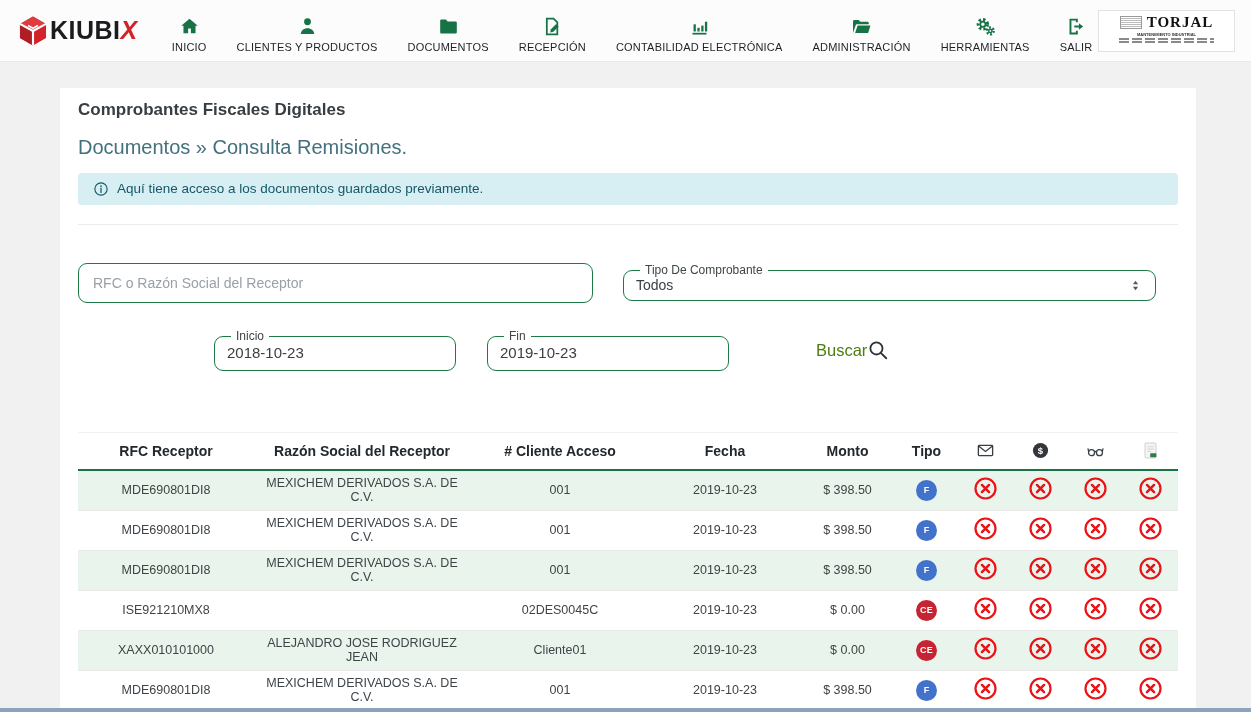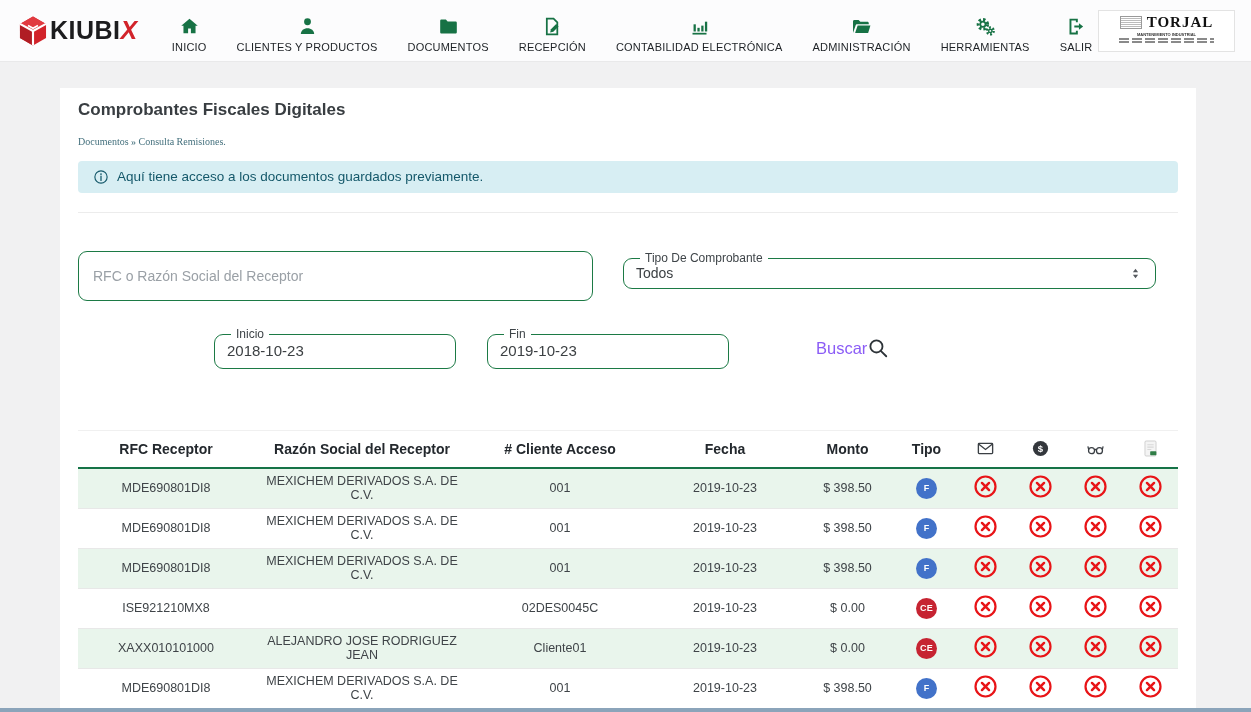--- a/index.html
+++ b/index.html
@@ -26,48 +26,48 @@
   .partner-name { font-family: "Liberation Serif", serif; font-weight: 700;
                   font-size: 15px; letter-spacing: 1px; color: #111; }
   .partner-sub { font-size: 4px; color: #333; margin-top: 1px; font-weight: 700; }
   .partner-line { height: 2px; margin: 1px 14px 0; background:
                   repeating-linear-gradient(90deg,#8a8a8a 0 10px,#fff 10px 13px); }
 
   
   .main { height: 650px; padding-top: 26px; }
   .card { margin-left: 60px; width: 1136px; height: 700px; background: #fff; padding: 12px 18px; }
   .page-title { font-size: 17px; font-weight: 700; color: #383d41; }
-  .breadcrumb { margin-top: 16px; font-size: 10px; color: #44707d; font-family: Liberation Serif, serif; }
+  .breadcrumb { margin-top: 16px; font-size: 20px; color: #44707d; }
   .breadcrumb span { cursor: pointer; }
   .alert { margin-top: 14px; background: #d7eef3; color: #14586a; border-radius: 4px;
            padding: 8px 15px; font-size: 13.5px; display: flex; align-items: flex-start; gap: 8px; }
   .alert svg { width: 16px; height: 16px; flex: 0 0 auto; }
   .rule { border: none; border-top: 1px solid #ececec; margin-top: 19px; }
 
   
   .filters { margin-top: 38px; }
   .frow { display: flex; align-items: flex-start; }
   .frow1 { gap: 30px; padding-right: 22px; }
-  .rfc-input { width: 515px; height: 50px; border: 1.6px solid #1c7a45; border-radius: 9px;
+  .rfc-input { width: 515px; height: 40px; border: 1.6px solid #1c7a45; border-radius: 9px;
                padding: 0 14px; font-size: 14px; font-family: inherit; color: #3c4043;
                outline: none; background: #fff; }
   .rfc-input::placeholder { color: #9aa0a6; }
   fieldset { border: 1.6px solid #1c7a45; border-radius: 9px; padding: 0 10px 7px; background: #fff; }
   legend { font-size: 12px; color: #3f4549; padding: 0 5px; margin-left: 6px; margin-top: 28px; }
   .fs-select { flex: 1; cursor: pointer; }
   .fs-inner { display: flex; align-items: center; justify-content: space-between; padding: 0 2px; }
   .fs-value { font-size: 14px; color: #3c4043; }
   .fs-inner svg { width: 15px; height: 15px; color: #55595e; }
   .fs-date { width: 242px; }
   .fs-date input { border: none; outline: none; font-size: 15px; color: #3c4043;
                    font-family: inherit; width: 100%; padding: 1px 2px 2px; background: transparent; }
   .frow2 { margin-top: 26px; padding-left: 136px; gap: 31px; align-items: center; }
   .buscar-btn { margin-left: 52px; display: flex; align-items: center; 
                 background: none; border: none; cursor: pointer; font-family: inherit;
-                font-size: 16.5px; color: #8b5cf6; padding: 6px 4px; }
+                font-size: 16.5px; color: #4d7c0f; padding: 6px 4px; }
   .buscar-btn svg { width: 22px; height: 22px; color: #2d3338; }
 
   
   .results { margin-top: 61px; }
   table { width: 1100px; border-collapse: collapse; table-layout: fixed; }
   thead th { font-size: 14px; font-weight: 700; color: #23282d; padding: 8px 4px 9px;
              text-align: center; border-bottom: 2px solid #157347; border-top: 1px solid #f0f0f0; }
   thead th svg { width: 19px; height: 19px; vertical-align: middle; color: #3a3f44; }
   tbody td { height: 40px; font-size: 12.5px; color: #3f4448; text-align: center;
              padding: 0 4px; border-bottom: 1px solid #e8e8e8; }

